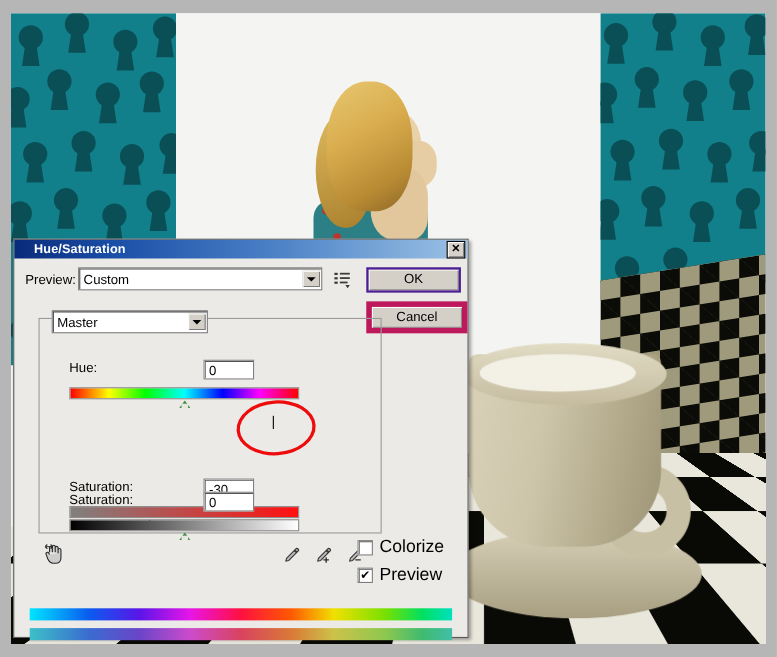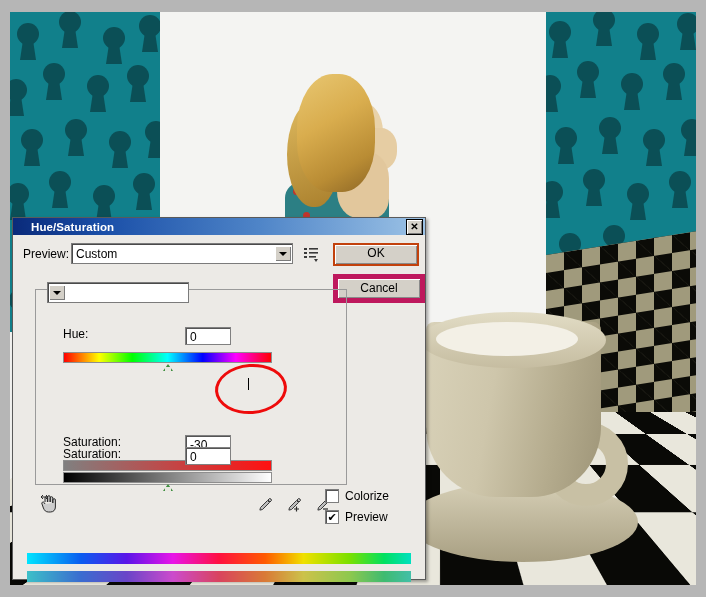--- a/index.html
+++ b/index.html
@@ -83,21 +83,21 @@
   .dd-arrow{width:16px;height:15px;margin:1px;background:#d4d0c8;
       box-shadow:inset 1px 1px 0 #fff,inset -1px -1px 0 #7b7b7b;
       display:flex;align-items:center;justify-content:center;}
   .dd-arrow i{border-left:4px solid transparent;border-right:4px solid transparent;border-top:4px solid #000;}
 
   .preset-menu-icon{width:16px;height:16px;margin-left:4px;cursor:pointer;}
 
   .btn-col{position:absolute;right:10px;top:8px;width:82px;}
   .btn{width:82px;height:19px;background:#d4d0c8;font-size:12px;text-align:center;line-height:19px;cursor:pointer;
       box-shadow:inset 1px 1px 0 #fff,inset -1px -1px 0 #8a8a8a;border:5px solid #be185d;margin-bottom:8px;}
-  .btn.default{border:2px solid #c2410c;line-height:17px;}
+  .btn.default{border:2px solid #4c1d95;line-height:17px;}
 
   .fieldset{position:absolute;left:22px;top:54px;width:310px;height:194px;border:1px solid #9a9a9a;}
   .master-select{position:absolute;left:34px;top:47px;width:140px;height:19px;background:#fff;
       border:1px solid #7b7b7b;box-shadow:inset 1px 1px 0 #4a4a4a;display:flex;align-items:center;cursor:pointer;z-index:3;}
   .master-select .preset-value{font-size:12px;}
 
   .slider-group{position:absolute;left:50px;width:268px;}
   .sg-hue{top:92px;}.sg-sat{top:152px;margin-top:48px;}.sg-lit{top:212px;}
   .sl-row{display:flex;align-items:flex-start;}
   .sl-label{width:122px;font-size:12px;}
@@ -112,21 +112,21 @@
   .marker::after{content:"";position:absolute;left:-3px;top:3px;width:6px;height:4px;background:#e9e7e1;}
 
   .tool-hand{position:absolute;left:26px;top:258px;width:22px;height:22px;cursor:pointer;}
   .droppers{position:absolute;left:244px;top:262px;width:70px;height:20px;display:flex;gap:13px;}
   .dropper{width:16px;height:17px;cursor:pointer;}
 
   .chk-col{position:absolute;right:14px;top:254px;width:86px;}
   .chk-row{display:flex;align-items:center;gap:6px;margin-bottom:7px;cursor:pointer;}
   .chk-box{width:12px;height:12px;background:#fff;border:1px solid #7d7d7d;box-shadow:inset 1px 1px 0 #555;
       display:flex;align-items:center;justify-content:center;font-size:11px;line-height:1;}
-  .chk-label{font-size:12px;}
+  .chk-label{font-size:16px;}
 
   .hue-bars{position:absolute;left:14px;top:318px;width:384px;}
   .hue-bar{height:11px;}
   .hb1{background:linear-gradient(90deg,#00e5ff 0%,#0a5cf0 14%,#5a15e8 26%,#e815e8 38%,#ff1040 50%,#ff5a00 62%,#f0e000 72%,#7ae000 84%,#00e060 93%,#00e0c0 100%);}
   .hb2{margin-top:7px;background:linear-gradient(90deg,#3cc0c8 0%,#3a6cd0 14%,#6a45c8 26%,#cc4bcc 38%,#d9435e 50%,#d97a36 62%,#ccc24a 72%,#8ec84e 84%,#3fbb70 93%,#42bfa8 100%);}
 
   
   .annot{position:absolute;left:215px;top:364px;width:66px;height:44px;border:3px solid #ee0b0b;border-radius:50%;
       transform:rotate(-4deg);pointer-events:none;z-index:9;}
   .caret{position:absolute;left:248px;top:378px;width:1px;height:12px;background:#000;}
@@ -271,20 +271,21 @@
     </div>
 
     <div class="btn-col">
       <div class="btn default">OK</div>
       <div class="btn">Cancel</div>
     </div>
 
     <div class="fieldset"></div>
 
     <div class="master-select">
+      <span class="preset-value">Master</span>
       <span class="dd-arrow">
           <i></i>
         </span>
     </div>
 
     <div class="slider-group sg-hue">
       <div class="sl-row">
         <span class="sl-label">Hue:</span>
         <span class="sl-field">0</span>
       </div>

